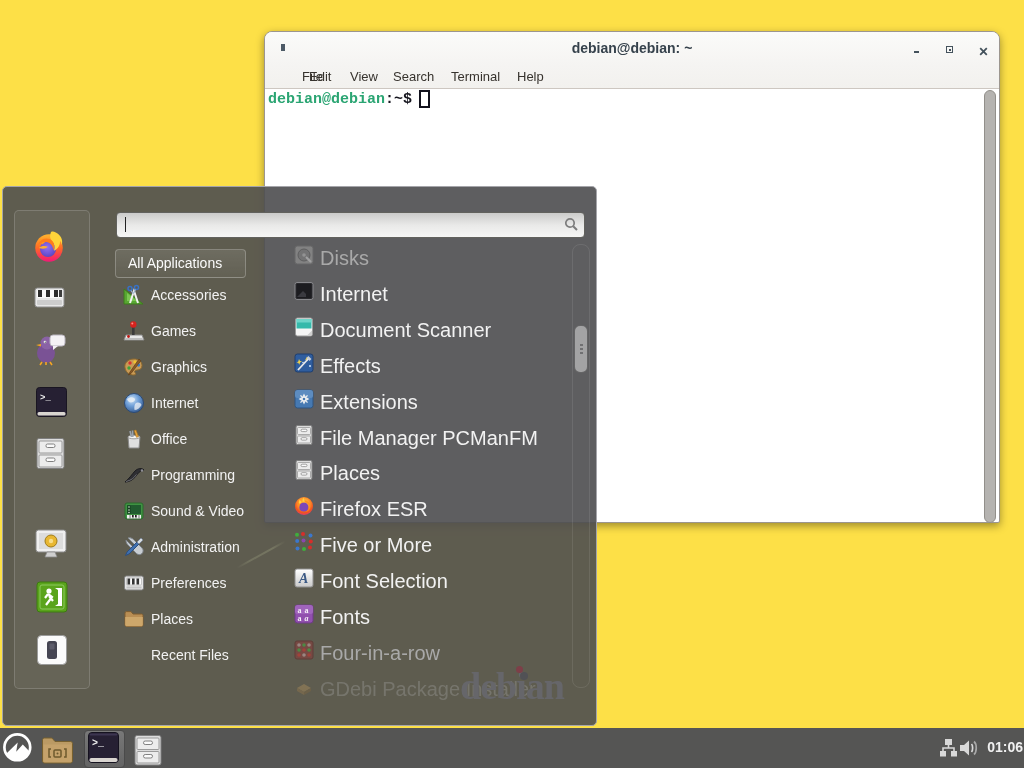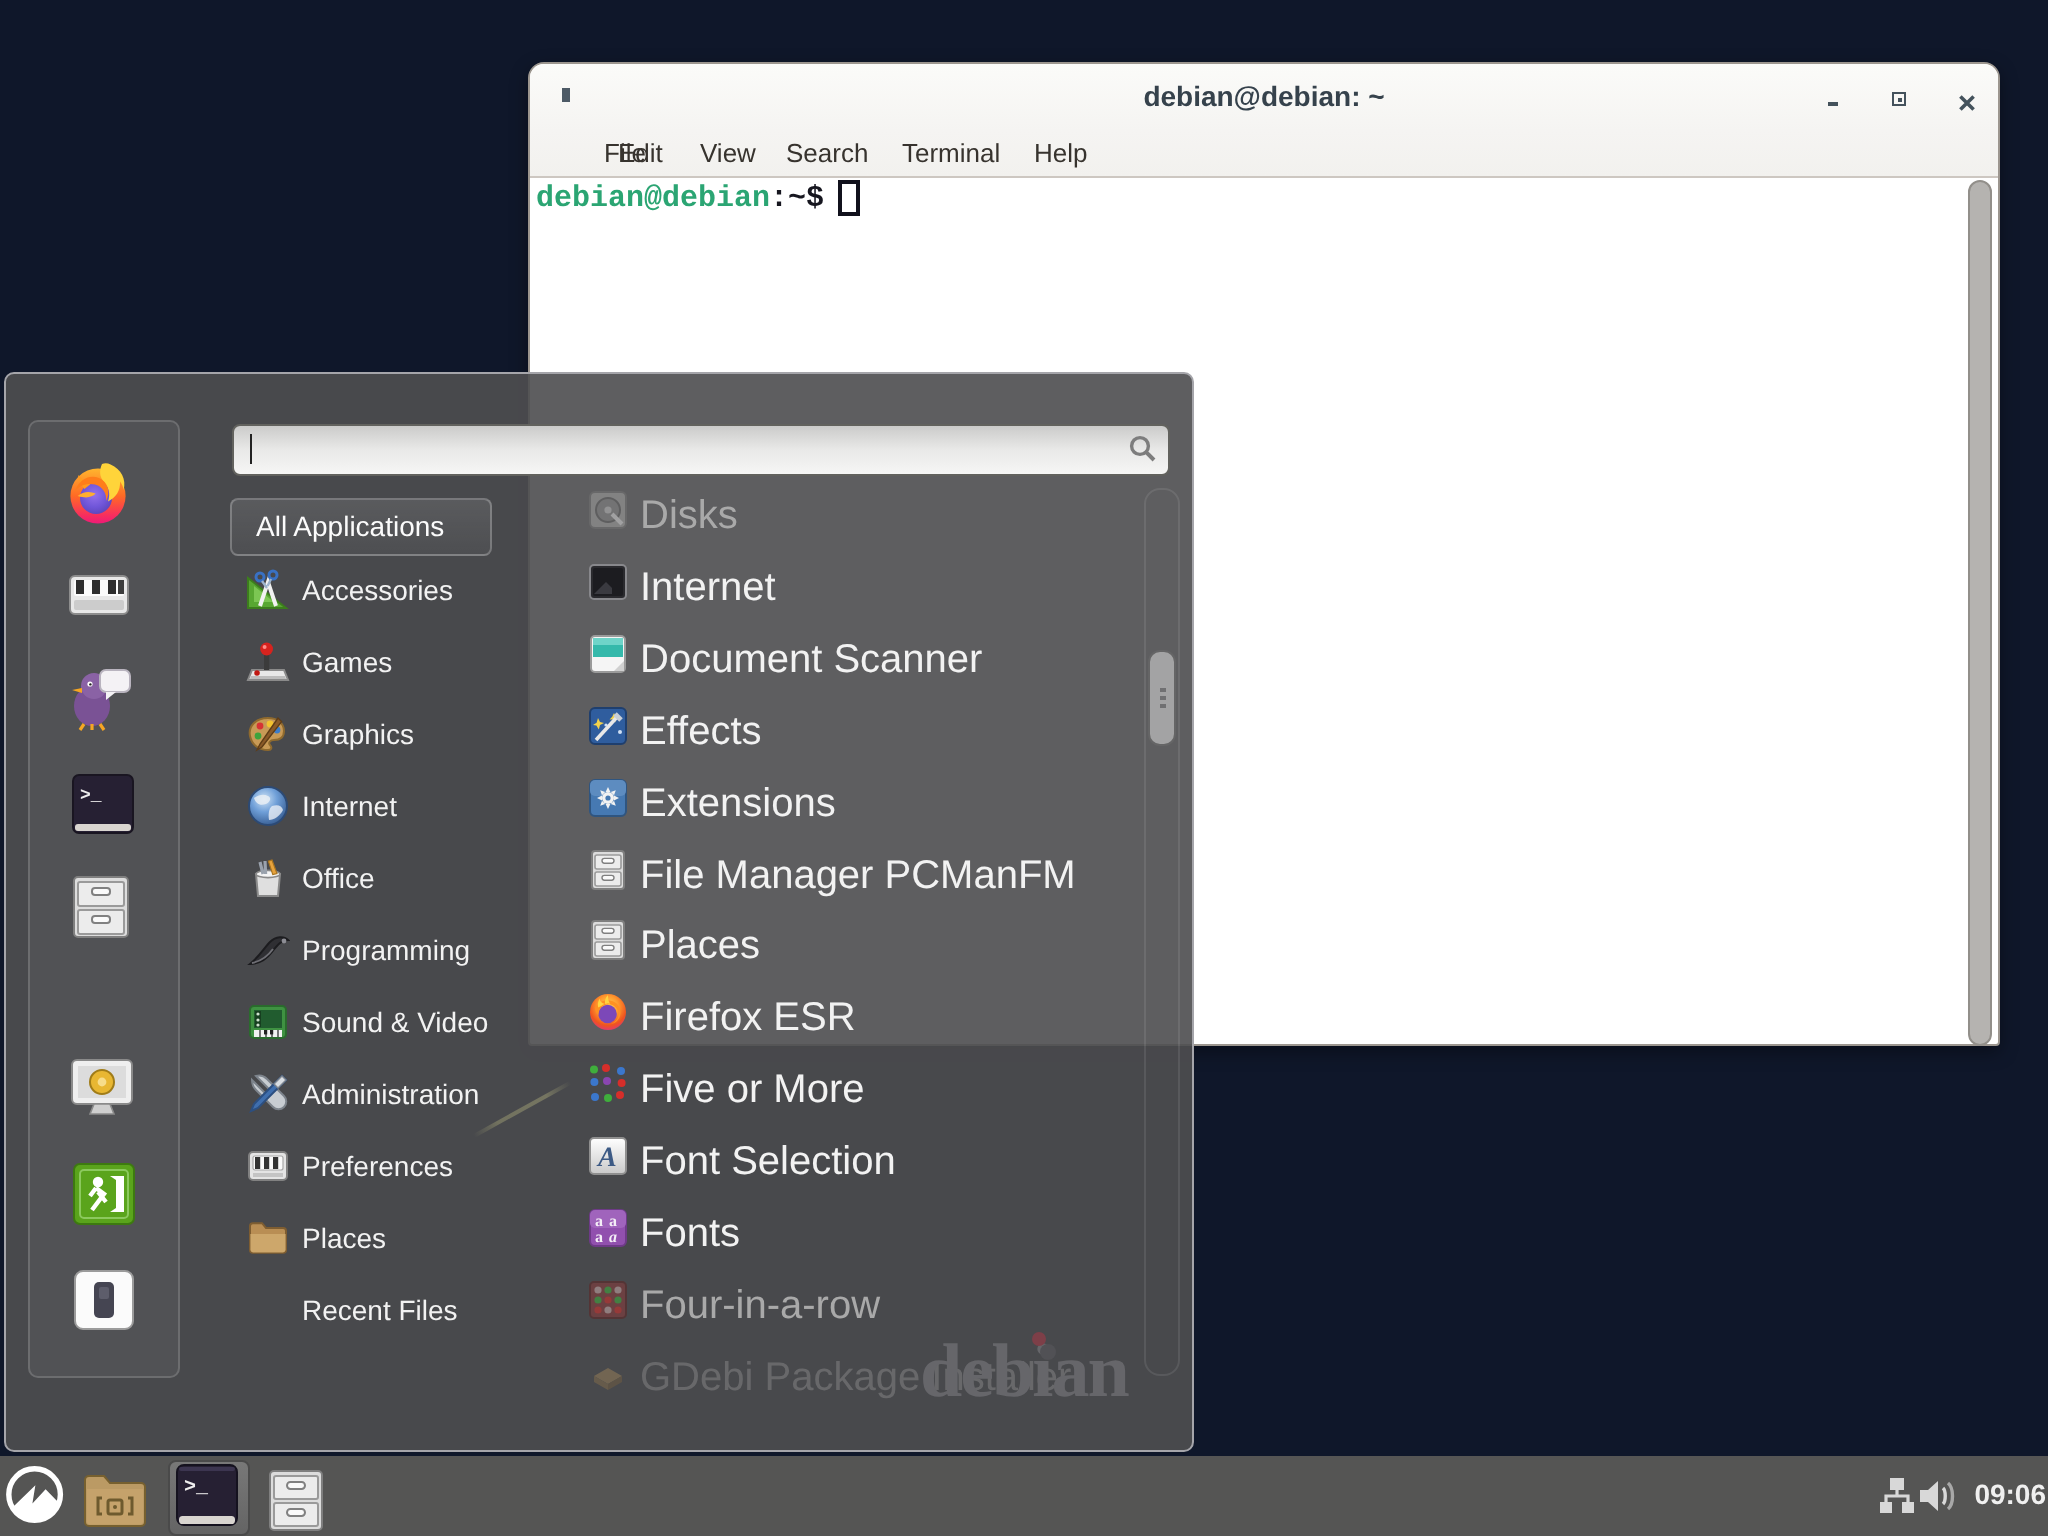--- a/index.html
+++ b/index.html
@@ -1,17 +1,17 @@
 <!DOCTYPE html>
 <html><head>
 <meta charset="utf-8">
 <style>
   html,body{margin:0;padding:0;width:1024px;height:768px;overflow:hidden;
     font-family:"Liberation Sans",sans-serif;}
-  #desktop{position:absolute;left:0;top:0;width:1024px;height:768px;background:#0f172a;}
+  #desktop{position:absolute;left:0;top:0;width:1024px;height:768px;background:#fde047;}
   .abs{position:absolute;}
 
   
   #wm{position:absolute;left:460px;top:664px;font-size:38px;color:#66666a;
       font-family:"Liberation Serif",serif;font-weight:bold;letter-spacing:-1px;}
   #wmdot{position:absolute;left:516px;top:666px;width:7px;height:7px;border-radius:50%;background:#7d3f48;}
   #wmdot2{position:absolute;left:520px;top:672px;width:8px;height:8px;border-radius:50%;background:#515155;}
   #swoosh{position:absolute;left:234px;top:380px;width:55px;height:2px;
       background:linear-gradient(90deg,rgba(140,140,115,0),#72725f 25%,#757561 75%,rgba(140,140,115,0));
       transform:rotate(-29deg);transform-origin:0 50%;}
@@ -491,15 +491,15 @@
         <rect x="1" y="12" width="6" height="5.5"></rect>
         <rect x="12" y="12" width="6" height="5.5"></rect>
       </g>
       <path d="M9.5 6 L9.5 9 M4 12 L4 9 L15 9 L15 12" stroke="#d8d8d8" stroke-width="1.6" fill="none"></path>
     </svg>
     <svg class="abs" style="left:959px;top:11px;" width="20" height="18" viewBox="0 0 20 18">
       <path d="M1 6 L5 6 L10 1.5 L10 16.5 L5 12 L1 12 Z" fill="#d8d8d8"></path>
       <path d="M12.5 5 C14 6.5 14 11.5 12.5 13" stroke="#d8d8d8" stroke-width="1.7" fill="none"></path>
       <path d="M15 2.5 C18 5 18 13 15 15.5" stroke="#a8a8a8" stroke-width="1.7" fill="none"></path>
     </svg>
-    <div id="clock">09:06</div>
+    <div id="clock">01:06</div>
   </div>
 </div>
 
 </body></html>

